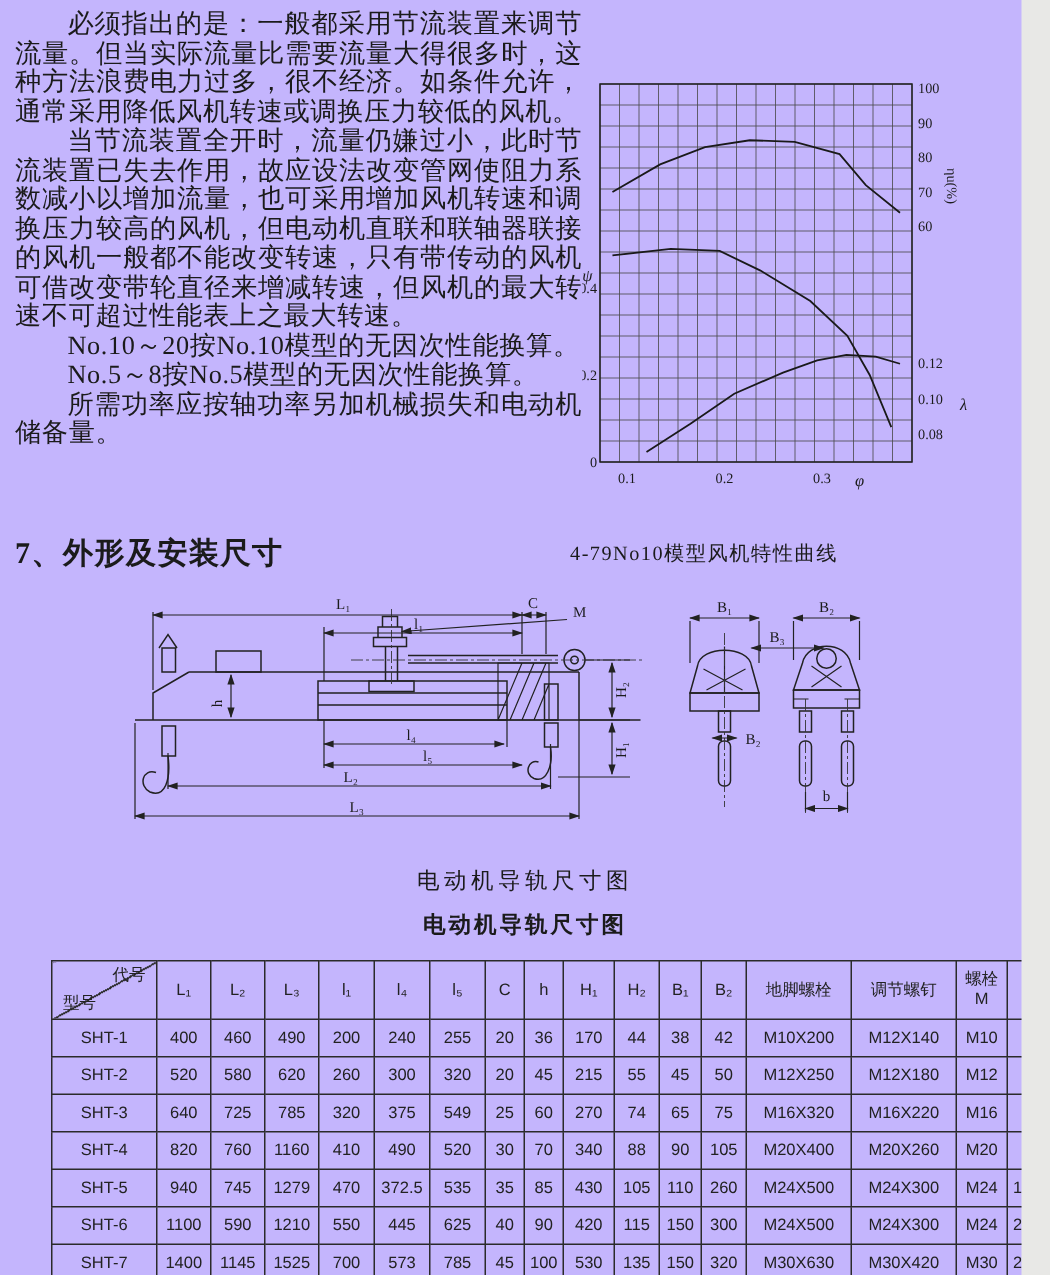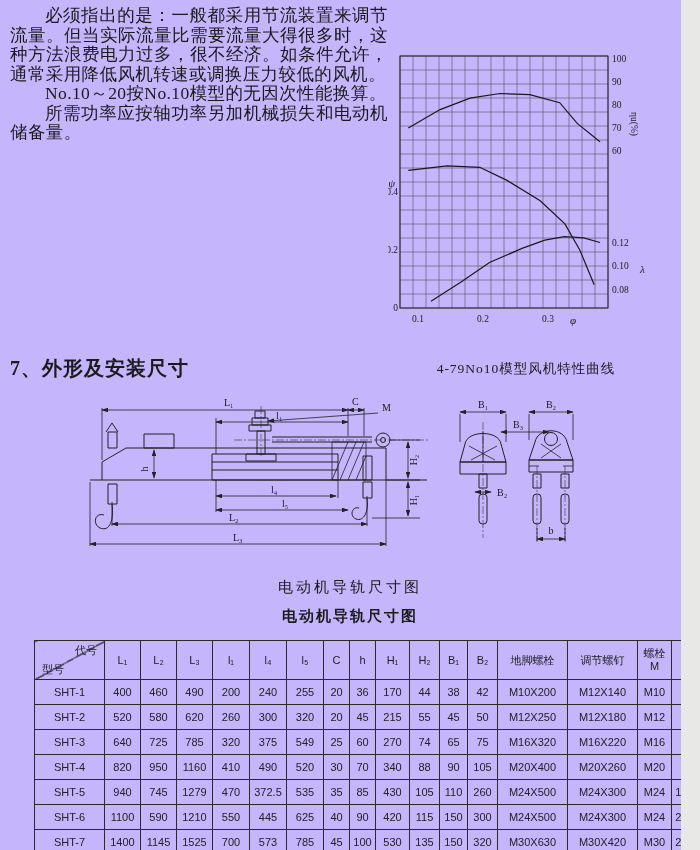--- a/index.html
+++ b/index.html
@@ -4,21 +4,21 @@
 <style>
   html,body{margin:0;padding:0;background:#e8e8e6}
   .page{position:relative;width:681px;height:850px;background:#c4b5fd;color:#1b1b1b;
         font-family:"Liberation Serif",serif;overflow:hidden}
   .text-col{position:absolute;left:10px;top:6px;width:378px;font-size:17.5px;line-height:19.5px;
             text-align:justify;letter-spacing:.4px}
   .text-col p{margin:0;text-indent:2em}
   .heading{position:absolute;left:10px;top:355px;font-family:Liberation Serif, serif;
            font-size:20px;font-weight:bold;letter-spacing:1px}
   .chart-wrap{position:absolute;left:388px;top:46px;width:312px;height:300px}
-  .chart-caption{position:absolute;left:401px;top:360px;width:250px;text-align:center;
+  .chart-caption{position:absolute;left:380px;top:360px;width:250px;
                  font-size:13.5px;letter-spacing:1px}
   .fig-caption{position:absolute;left:0;top:578px;width:700px;text-align:center;
                font-size:15px;letter-spacing:3px}
   .table-title{position:absolute;left:0;top:607px;width:700px;text-align:center;font-size:15px;
                font-weight:bold;letter-spacing:2px;font-family:"Liberation Sans",sans-serif}
   .svg-side{position:absolute;left:86px;top:392px}
   .svg-cross{position:absolute;left:445px;top:398px}
   table.dims{position:absolute;left:34px;top:640px;border-collapse:collapse;table-layout:fixed;
              width:663px;font-family:"Liberation Sans",sans-serif;font-size:11px;color:#222}
   table.dims th,table.dims td{border:1px solid #2a2a2a;text-align:center;padding:0;height:24px;
@@ -34,21 +34,23 @@
   .cl{stroke:#333;stroke-width:.6;fill:none;stroke-dasharray:8 2 2 2}
   .dim{stroke:#222;stroke-width:.8;fill:none}
 </style>
 </head>
 <body>
 
 <div class="page">
 
   <div class="text-col">
     <p>必须指出的是：一般都采用节流装置来调节流量。但当实际流量比需要流量大得很多时，这种方法浪费电力过多，很不经济。如条件允许，通常采用降低风机转速或调换压力较低的风机。</p>
+    <p>当节流装置全开时，流量仍嫌过小，此时节流装置已失去作用，故应设法改变管网使阻力系数减小以增加流量，也可采用增加风机转速和调换压力较高的风机，但电动机直联和联轴器联接的风机一般都不能改变转速，只有带传动的风机可借改变带轮直径来增减转速，但风机的最大转速不可超过性能表上之最大转速。</p>
     <p>No.10～20按No.10模型的无因次性能换算。</p>
+    <p>No.5～8按No.5模型的无因次性能换算。</p>
     <p>所需功率应按轴功率另加机械损失和电动机储备量。</p>
   </div>
 
   <div class="chart-wrap">
     <svg id="chart-svg" width="312" height="295" viewBox="0 0 312 295">
         <path d="M12,10V262M25,10V262M38,10V262M51,10V262M64,10V262M77,10V262M90,10V262M103,10V262M116,10V262M129,10V262M142,10V262M155,10V262M168,10V262M181,10V262M194,10V262M207,10V262M220,10V262M12,10H220M12,24H220M12,38H220M12,52H220M12,66H220M12,80H220M12,94H220M12,108H220M12,122H220M12,136H220M12,150H220M12,164H220M12,178H220M12,192H220M12,206H220M12,220H220M12,234H220M12,248H220M12,262H220" stroke="#4a4a4a" stroke-width="0.55" fill="none"></path>
         <rect x="12" y="10" width="208" height="252" fill="none" stroke="#222" stroke-width="1"></rect>
         <polyline points="20.3,82.0 52.1,63.6 82.0,52.1 111.9,47.5 141.8,48.6 171.7,56.7 189.2,77.4 212.0,95.8" fill="none" stroke="#1a1a1a" stroke-width="1.2"></polyline>
         <polyline points="20.3,124.3 59.2,119.9 91.8,121.3 119.0,134.4 152.2,154.7 176.9,177.9 191.8,204.0 206.2,238.8" fill="none" stroke="#1a1a1a" stroke-width="1.2"></polyline>
         <polyline points="43.0,255.3 72.3,236.5 101.5,216.5 134.0,202.4 156.8,194.2 176.3,190.6 195.8,191.8 212.0,196.5" fill="none" stroke="#1a1a1a" stroke-width="1.2"></polyline>
@@ -250,21 +252,21 @@
           <td>65</td>
           <td>75</td>
           <td>M16X320</td>
           <td>M16X220</td>
           <td>M16</td>
           <td></td>
         </tr>
         <tr>
           <td>SHT-4</td>
           <td>820</td>
-          <td>950</td>
+          <td>760</td>
           <td>1160</td>
           <td>410</td>
           <td>490</td>
           <td>520</td>
           <td>30</td>
           <td>70</td>
           <td>340</td>
           <td>88</td>
           <td>90</td>
           <td>105</td>

